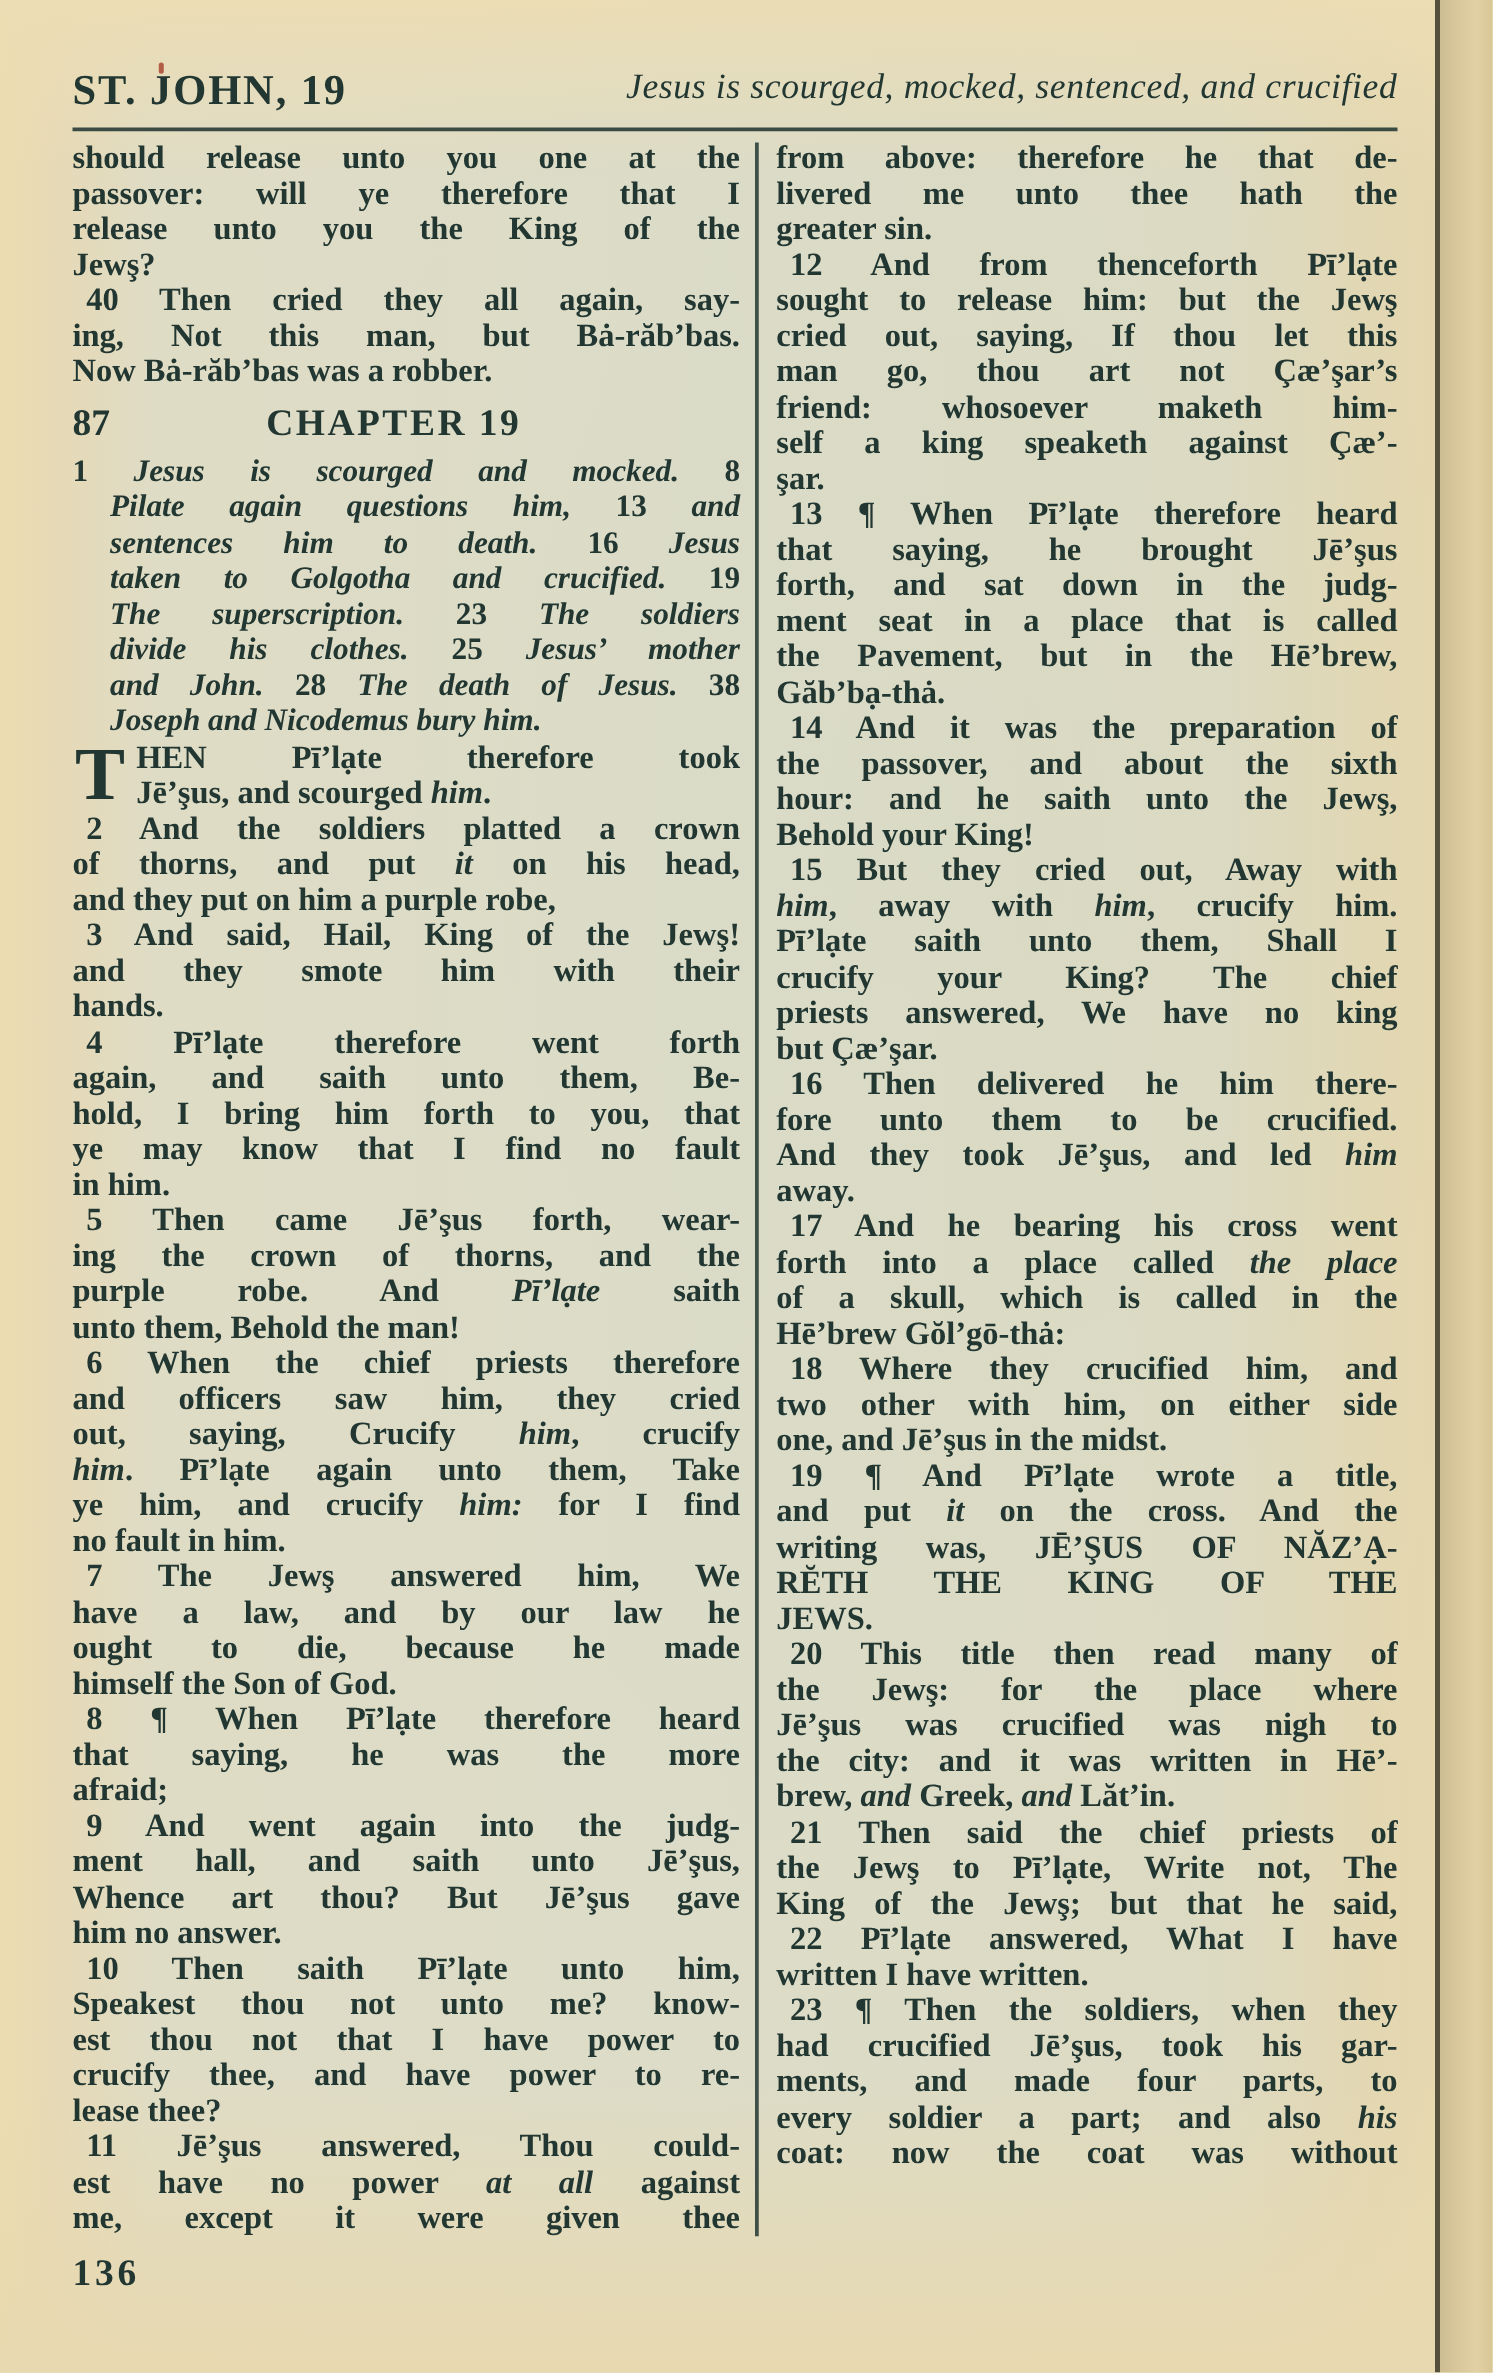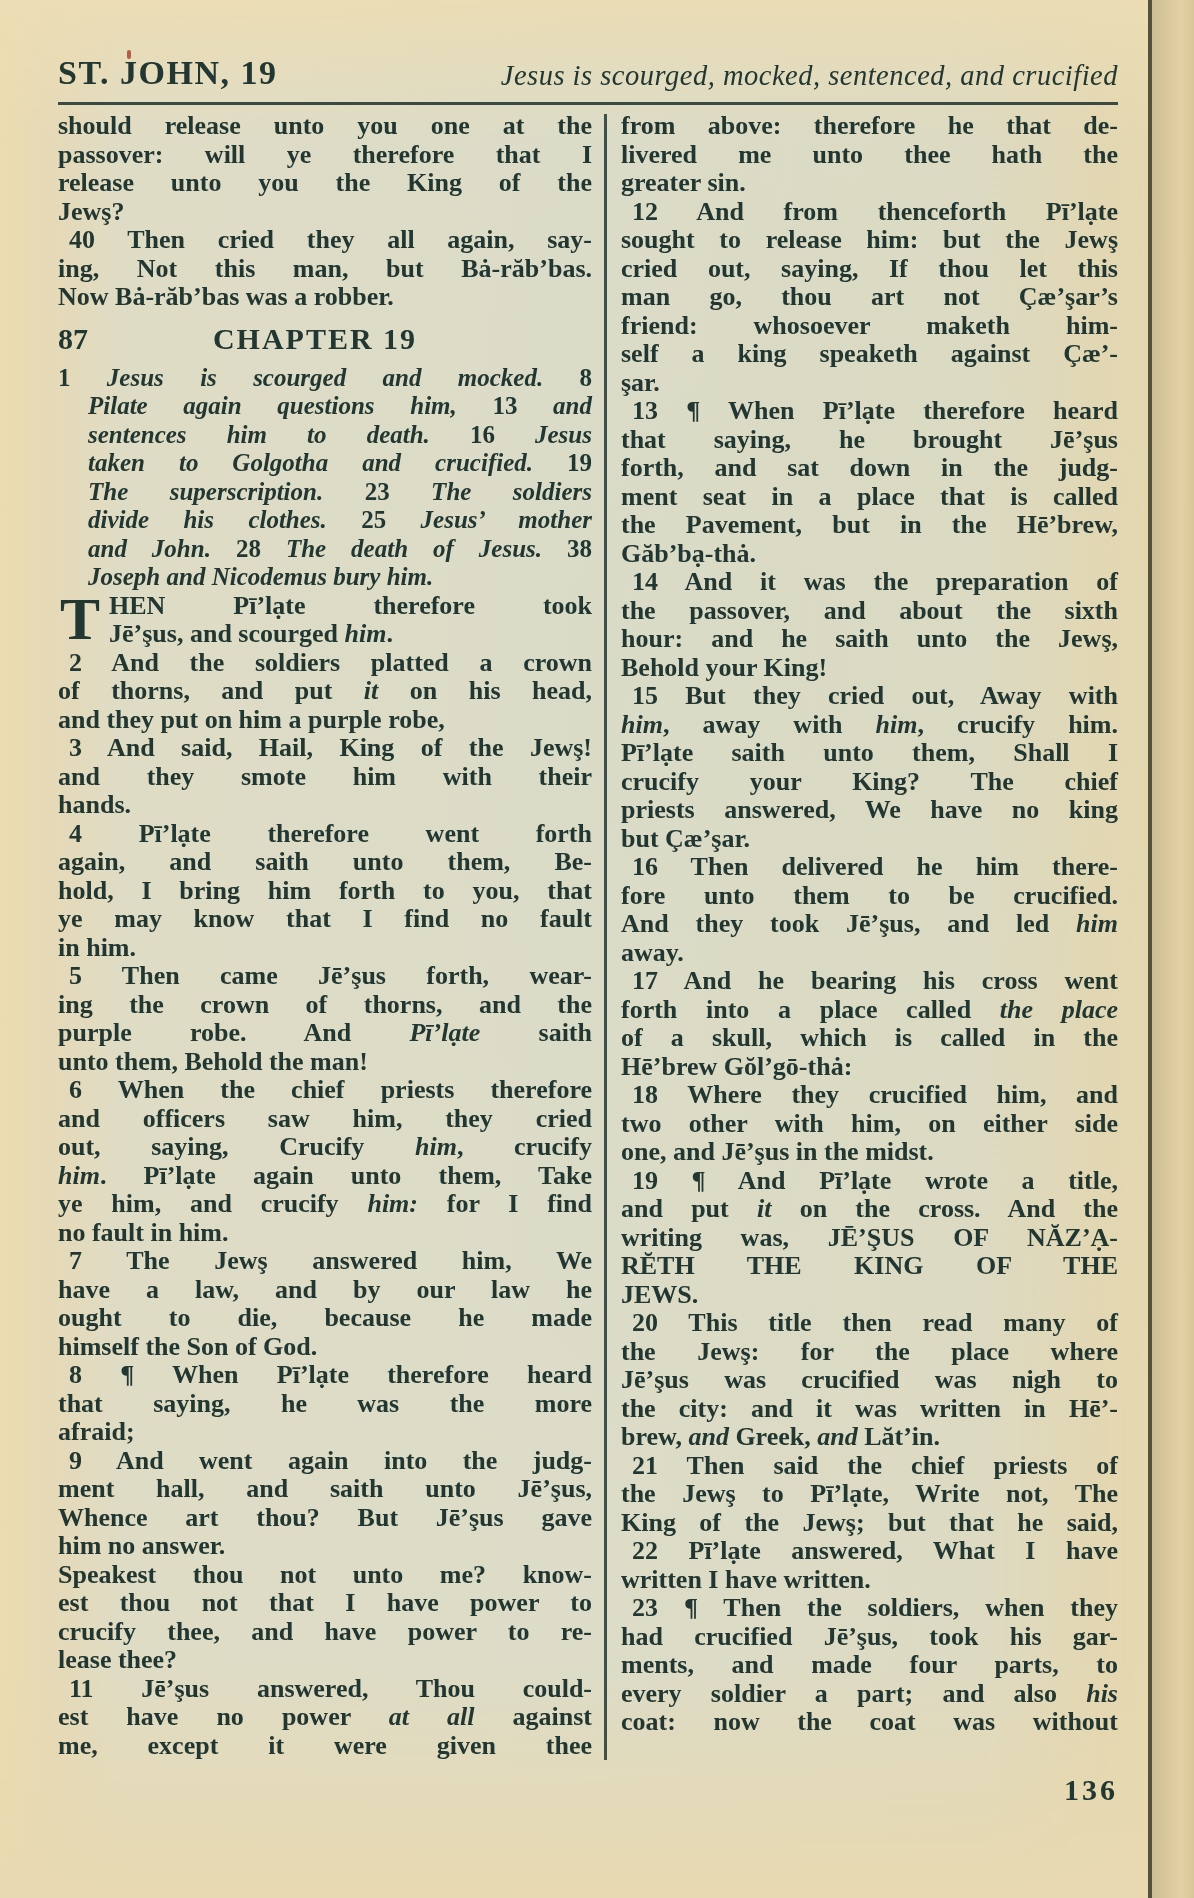--- a/index.html
+++ b/index.html
@@ -18,42 +18,42 @@
     background-color:var(--paper);
     color:var(--ink);
   }
   .page-edge{
     position:absolute;top:0;right:0;width:42px;height:100%;
     border-left:4px solid var(--edge);
     background:linear-gradient(90deg,#cdbd92 0,#d9c89c 35%,#e2d1a5 70%,#d8c696 100%);
   }
   .ink-speck{position:absolute;left:127px;top:50px;width:4px;height:9px;background:#a53d28;border-radius:2px;opacity:.8;}
   .content{position:absolute;left:58px;top:54px;width:1060px;}
-  .header{display:flex;justify-content:space-between;align-items:flex-end;}
+  .header{display:flex;justify-content:space-between;align-items:flex-start;}
   .h-left{font-weight:700;font-size:34px;letter-spacing:1.5px;}
   .h-right{font-style:italic;font-weight:400;font-size:28.5px;letter-spacing:.5px;}
   .rule{height:3px;background:var(--ink);margin-top:10px;opacity:.88;}
   .columns{display:flex;margin-top:7px;}
   .col{font-weight:700;font-size:26px;line-height:28.5px;}
   .col.left{width:534px;}
   .divider{width:3px;background:var(--ink);opacity:.85;margin:2px 14px 0 12px;align-self:stretch;}
   .col.right{flex:1;}
   .ln{min-height:28.5px;}
   .ln.j{text-align:justify;text-align-last:justify;}
   .ln.ind{text-indent:11px;}
   .alt{font-style:italic;}
   .sum{font-style:italic;font-size:25px;}
   .sum .alt{font-style:normal;}
   .sum .ln.cont{padding-left:30px;}
   .chapter{position:relative;height:36px;margin:9px 0 7px;}
   .ch-num{font-size:30px;line-height:36px;margin-top:48px;}
   .ch-title{position:absolute;left:0;right:20px;top:0;text-align:center;font-size:30px;line-height:36px;letter-spacing:2px;}
   .dropcap-block{min-height:57px;}
   .cap{float:left;font-size:60px;line-height:49px;font-weight:700;margin:3px 9px 0 2px;}
-  .pagenum{text-align:right;font-weight:700;font-size:30px;letter-spacing:3px;margin-top:13px;}
+  .pagenum{text-align:left;font-weight:700;font-size:30px;letter-spacing:3px;margin-top:13px;}
 </style>
 </head>
 <body>
 
 <div class="sheet">
   <div class="page-edge"></div>
   <div class="ink-speck"></div>
   <div class="content">
     <div class="header">
       <div class="h-left">ST. JOHN, 19</div>
@@ -110,20 +110,21 @@
           <div class="ln j"><span>have a law, and by our law he</span></div>
           <div class="ln j"><span>ought to die, because he made</span></div>
           <div class="ln"><span>himself the Son of God.</span></div>
           <div class="ln ind j"><span>8 ¶ When Pī’lạte therefore heard</span></div>
           <div class="ln j"><span>that saying, he was the more</span></div>
           <div class="ln"><span>afraid;</span></div>
           <div class="ln ind j"><span>9 And went again into the judg-</span></div>
           <div class="ln j"><span>ment hall, and saith unto Jē’şus,</span></div>
           <div class="ln j"><span>Whence art thou? But Jē’şus gave</span></div>
           <div class="ln"><span>him no answer.</span></div>
+          <div class="ln ind j"><span>10 Then saith Pī’lạte unto him,</span></div>
           <div class="ln j"><span>Speakest thou not unto me? know-</span></div>
           <div class="ln j"><span>est thou not that I have power to</span></div>
           <div class="ln j"><span>crucify thee, and have power to re-</span></div>
           <div class="ln"><span>lease thee?</span></div>
           <div class="ln ind j"><span>11 Jē’şus answered, Thou could-</span></div>
           <div class="ln j"><span>est have no power </span><span class="alt">at all</span><span> against</span></div>
           <div class="ln j"><span>me, except it were given thee</span></div>
         </div>
       <div class="divider"></div>
       <div class="col right" id="col-right">

